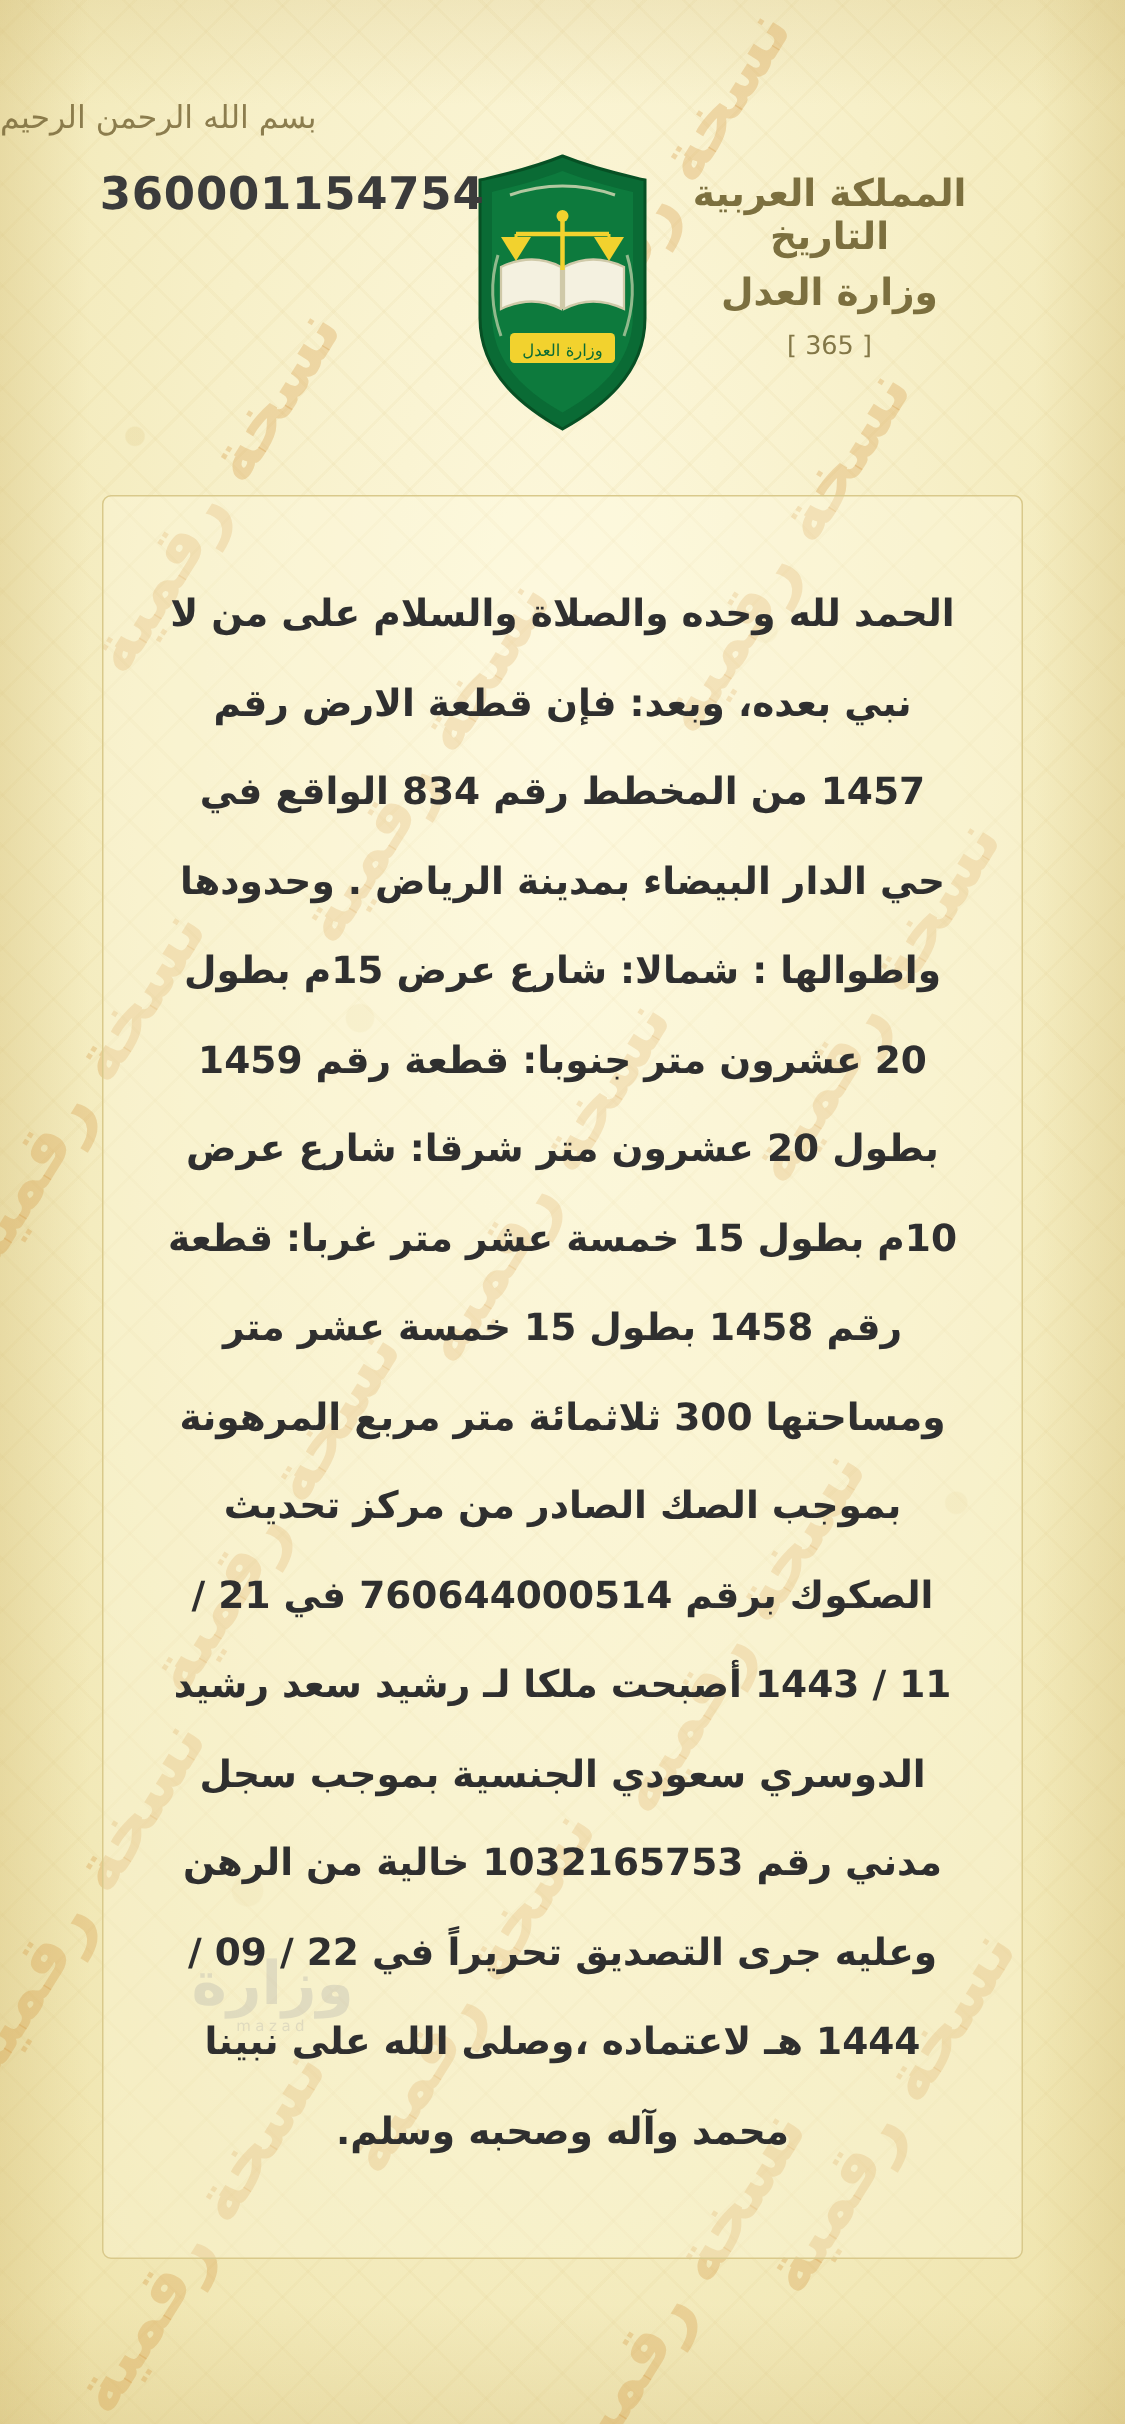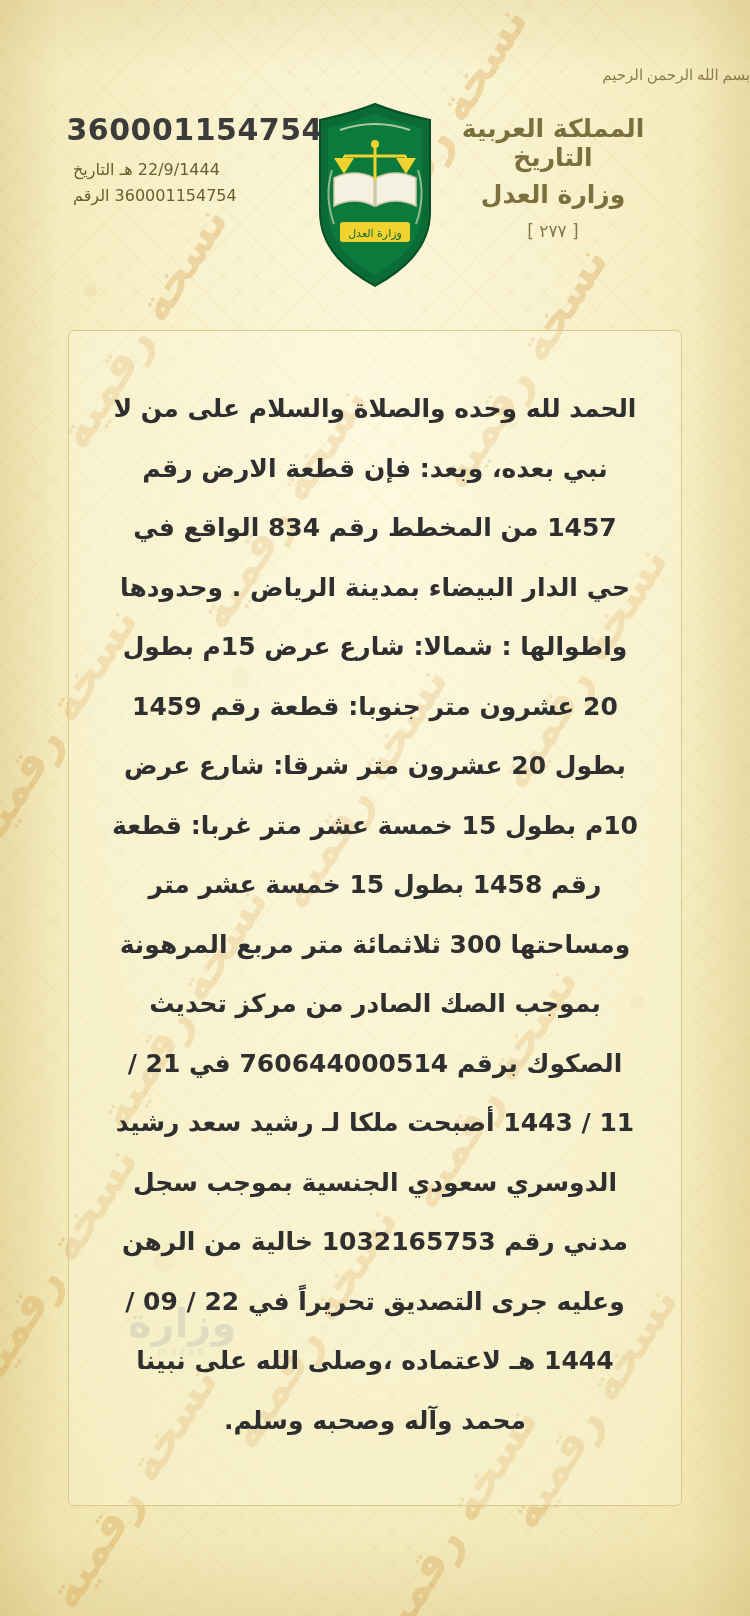--- a/index.html
+++ b/index.html
@@ -68,26 +68,25 @@
     top: 52px;
     left: 0;
     right: 0;
     height: 230px;
   }
   .basmala {
     position: absolute;
     top: 14px;
     left: 0;
     right: 0;
-    text-align: right;
-    font-size: 15px;
+    text-align: left;
+    font-size: 21px;
     color: #7a6a3a;
     letter-spacing: 0px;
     opacity: 0.85;
-    font-family: Liberation Serif, serif;
   }
   .ministry {
     position: absolute;
     top: 62px;
     right: 62px;
     width: 270px;
     text-align: center;
     color: #6f6230;
   }
   .ministry .line1 {
@@ -196,21 +195,21 @@
     </div>
   </div>
 
   <div class="header">
 
     <div class="basmala">بسم الله الرحمن الرحيم</div>
 
     <div class="ministry">
       <div class="line1">المملكة العربية التاريخ</div>
       <div class="line2">وزارة العدل</div>
-      <div class="num">[ ٢٧٧ ]</div>
+      <div class="num">[ 365 ]</div>
     </div>
 
     <div class="emblem">
       <svg viewBox="0 0 130 190" width="130" height="190">
 
         <path d="M65 4 C40 14 18 18 10 20 L10 112 C10 150 40 172 65 186 C90 172 120 150 120 112 L120 20 C112 18 90 14 65 4 Z" fill="#0a6b35" stroke="#075024" stroke-width="2"></path>
 
         <path d="M65 14 C44 22 26 26 18 28 L18 110 C18 144 44 163 65 175 C86 163 112 144 112 110 L112 28 C104 26 86 22 65 14 Z" fill="#0d7a3d"></path>
 
         <path d="M30 30 Q65 18 100 30" fill="none" stroke="#e9e3c2" stroke-width="2" opacity="0.75"></path>
@@ -230,30 +229,20 @@
         <path d="M22 70 Q14 96 24 124" fill="none" stroke="#e9e3c2" stroke-width="2" opacity="0.6"></path>
         <path d="M108 70 Q116 96 106 124" fill="none" stroke="#e9e3c2" stroke-width="2" opacity="0.6"></path>
 
         <rect x="30" y="122" width="70" height="20" rx="3" fill="#f2d22e"></rect>
         <text x="65" y="137" font-size="11" text-anchor="middle" fill="#0a6b35" font-family="DejaVu Sans, sans-serif">وزارة العدل</text>
       </svg>
     </div>
 
     <div class="doc-left">
       <div class="bignum">360001154754</div>
-      <div class="meta">
-        <div>
-          <span>22/9/1444 هـ</span>
-          <span>التاريخ</span>
-        </div>
-        <div>
-          <span>360001154754</span>
-          <span>الرقم</span>
-        </div>
-      </div>
     </div>
   </div>
 
   <div class="card">
     <div class="body-text">
       <p>الحمد لله وحده والصلاة والسلام على من لا نبي بعده، وبعد: فإن قطعة الارض رقم 1457 من المخطط رقم 834 الواقع في حي الدار البيضاء بمدينة الرياض . وحدودها واطوالها : شمالا: شارع عرض 15م بطول 20 عشرون متر جنوبا: قطعة رقم 1459 بطول 20 عشرون متر شرقا: شارع عرض 10م بطول 15 خمسة عشر متر غربا: قطعة رقم 1458 بطول 15 خمسة عشر متر ومساحتها 300 ثلاثمائة متر مربع المرهونة بموجب الصك الصادر من مركز تحديث الصكوك برقم 760644000514 في 21 / 11 / 1443 أصبحت ملكا لـ رشيد سعد رشيد الدوسري سعودي الجنسية بموجب سجل مدني رقم 1032165753 خالية من الرهن وعليه جرى التصديق تحريراً في 22 / 09 / 1444 هـ لاعتماده ،وصلى الله على نبينا محمد وآله وصحبه وسلم.</p>
     </div>
   </div>
 
 </div>

